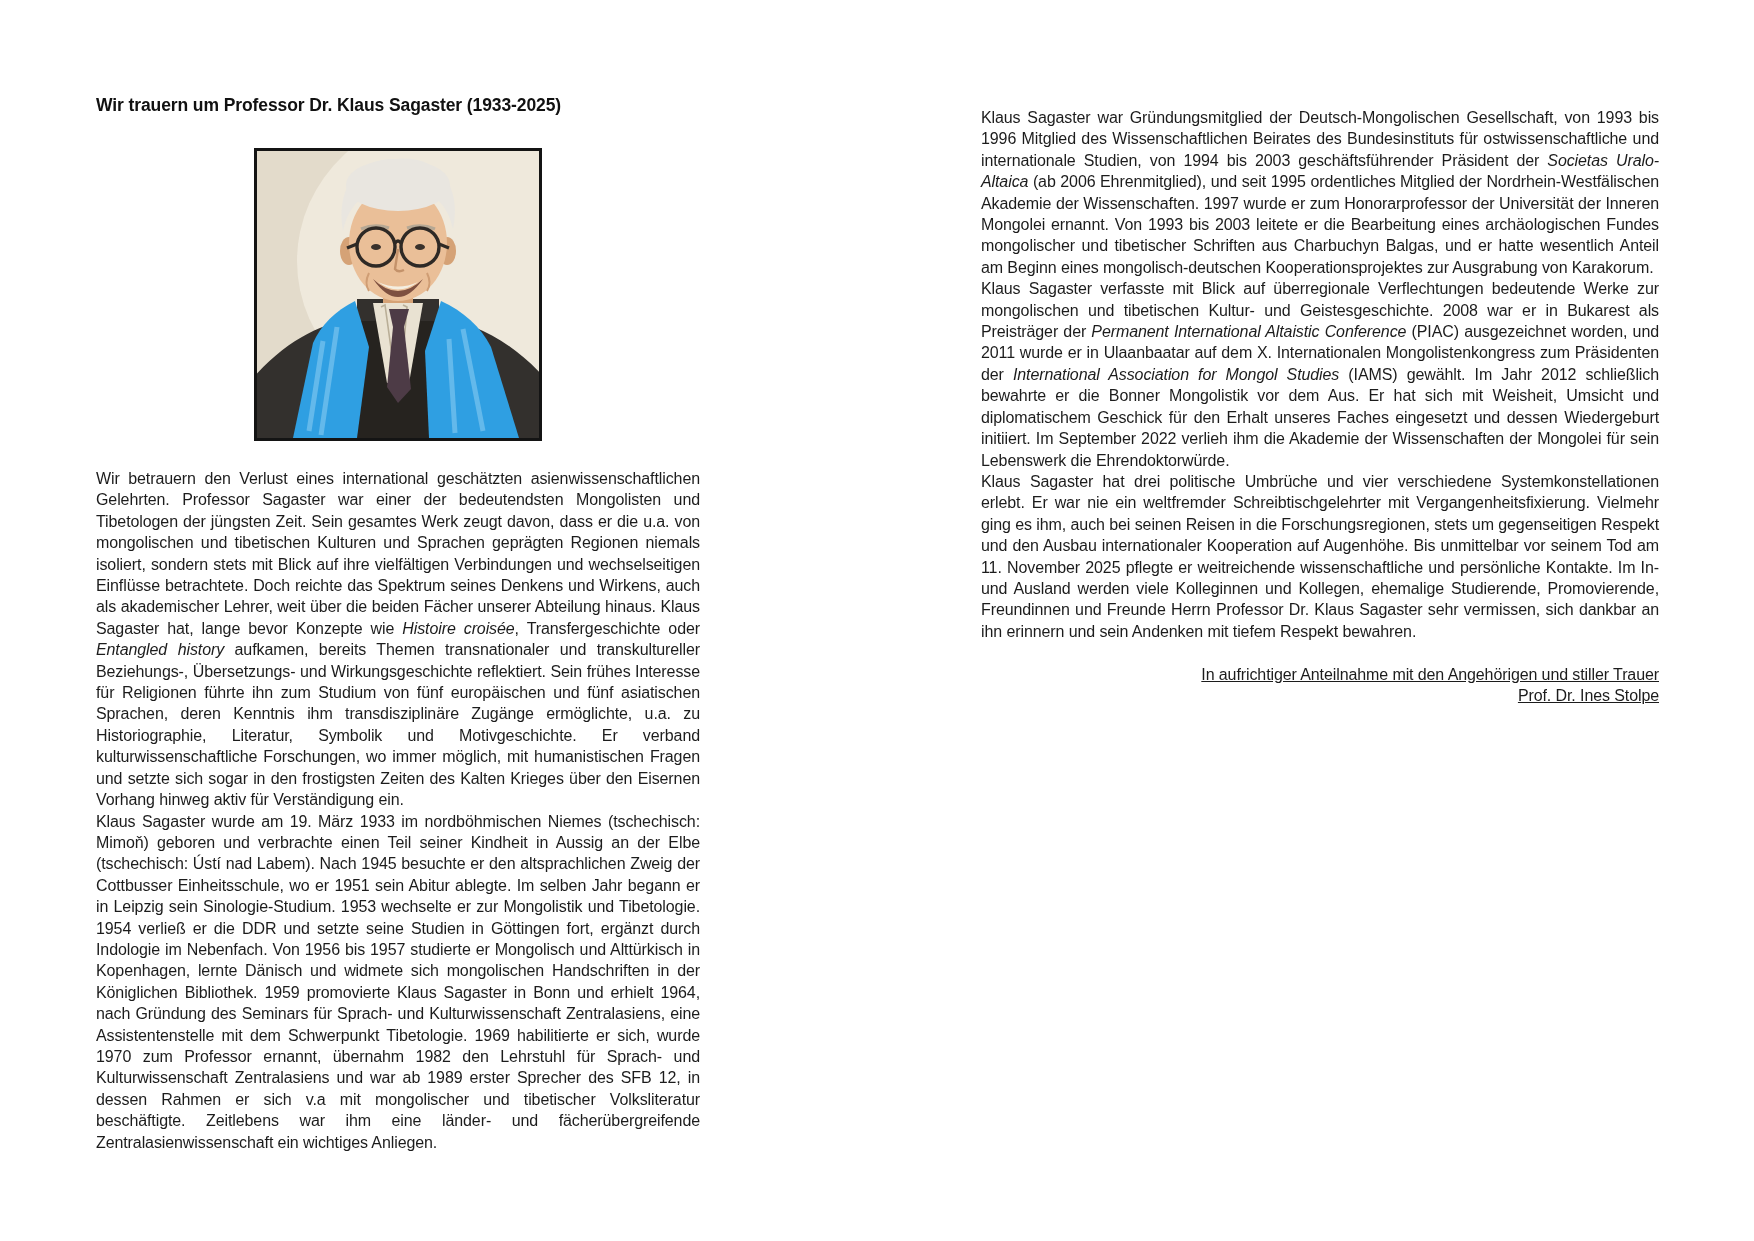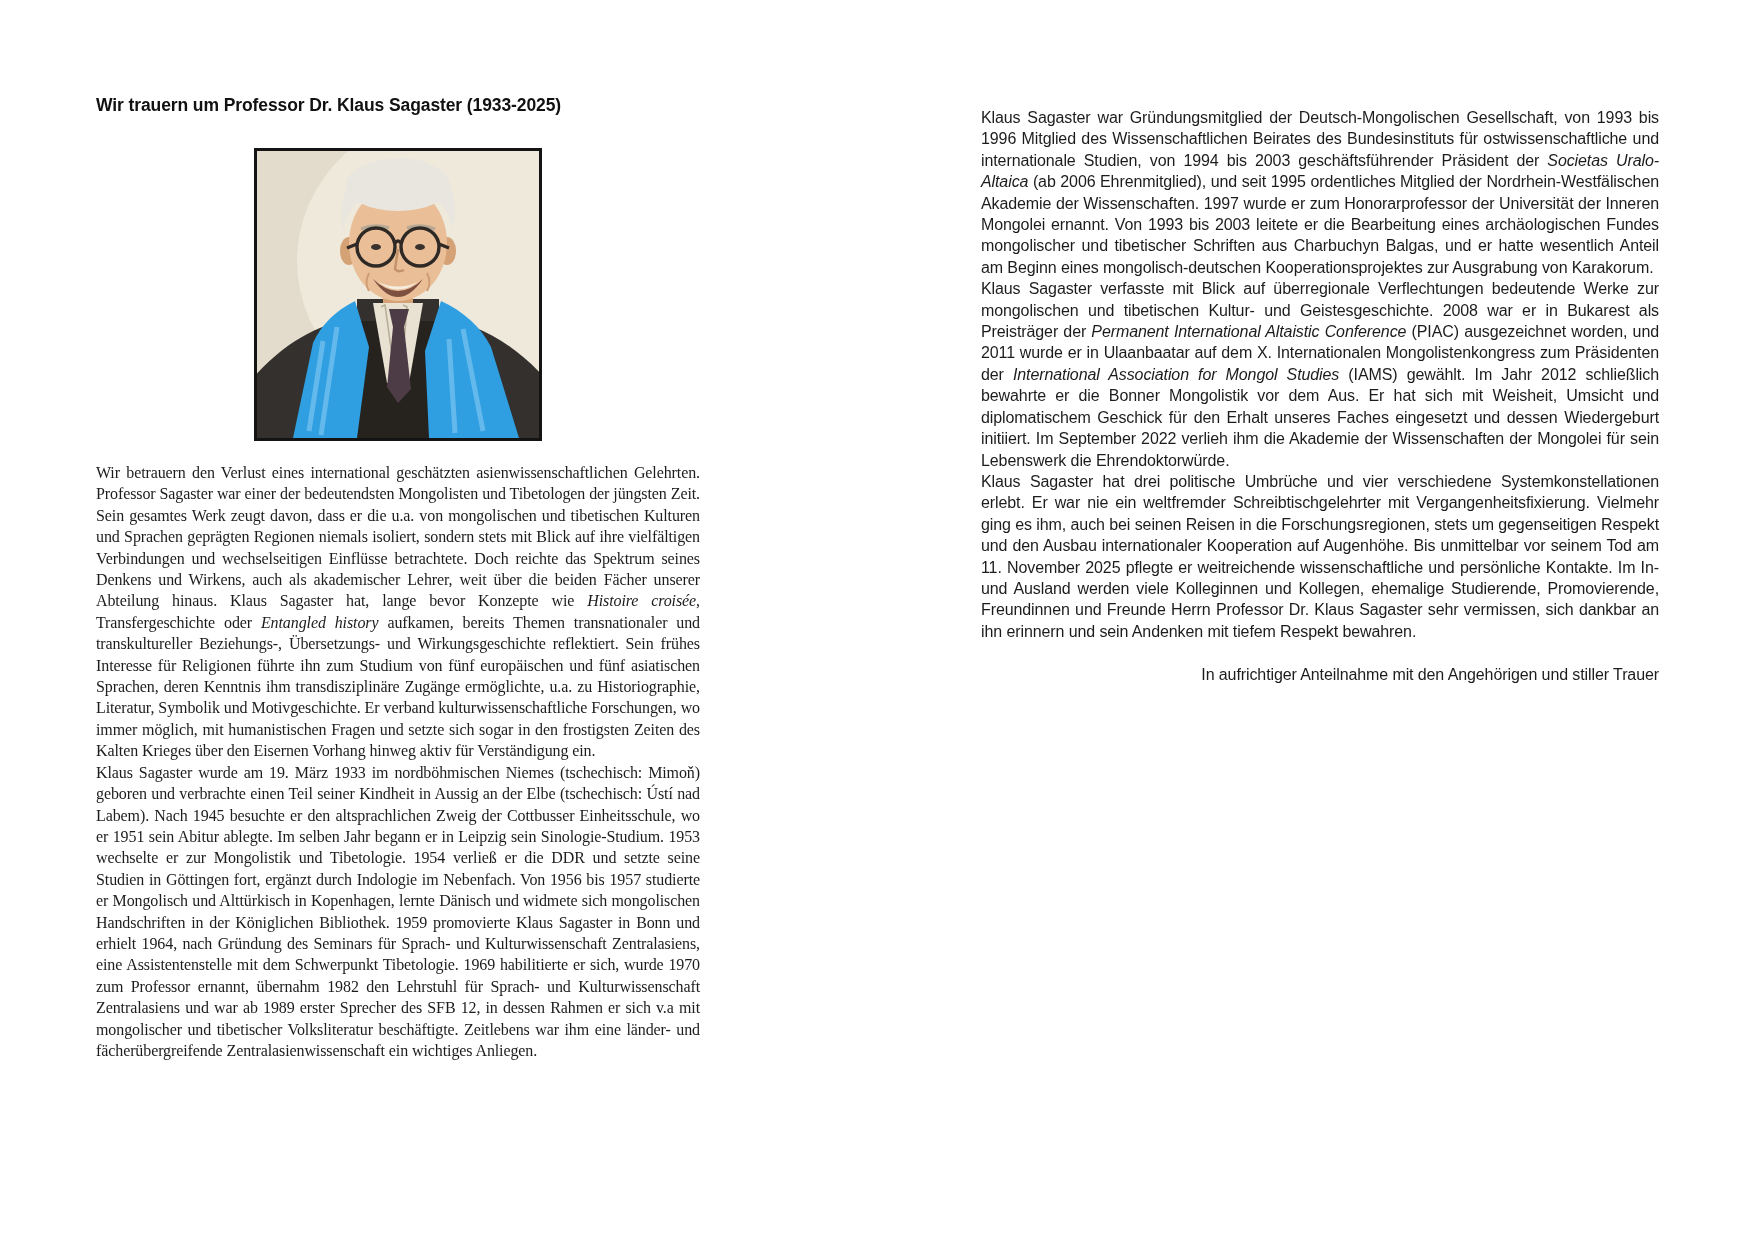--- a/index.html
+++ b/index.html
@@ -37,45 +37,44 @@
   .photo-frame svg { display: block; }
   .photo-caption {
     margin-top: 6px;
     text-align: center;
     font-size: 13.4px;
     line-height: 1.3;
     white-space: pre-line;
     color: #1c1c1c;
   }
   .body-text {
-    margin-top: 21px;
+    margin-top: 27px;
     text-align: justify;
     font-size: 16px;
     line-height: 21.4px;
     letter-spacing: -0.1px;
-    font-family: Liberation Serif, serif;
   }
   .body-text p { margin: 0; }
   .right-page {
     position: absolute;
     left: 981px;
     top: 95px;
     width: 678px;
     text-align: justify;
     font-size: 16px;
     line-height: 21.4px;
     letter-spacing: -0.1px;
     margin-top: 12px;
   }
   .right-page p { margin: 0; }
   .closing {
     margin-top: 21.4px;
     text-align: right;
   }
-  .closing div { line-height: 21.4px; }
+  .closing div { line-height: 21.4px; text-decoration: underline; }
   .it { font-style: italic; }
 </style>
 </head>
 <body>
 
 <div class="left-page">
   <div class="doc-title">Wir trauern um Professor Dr. Klaus Sagaster (1933-2025)</div>
 
   <div class="photo-frame">
     <svg width="282" height="287" viewBox="0 0 282 287" aria-hidden="true">
@@ -128,14 +127,15 @@
     <p><span>Klaus Sagaster wurde am 19. März 1933 im nordböhmischen Niemes (tschechisch: Mimoň) geboren und verbrachte einen Teil seiner Kindheit in Aussig an der Elbe (tschechisch: Ústí nad Labem). Nach 1945 besuchte er den altsprachlichen Zweig der Cottbusser Einheitsschule, wo er 1951 sein Abitur ablegte. Im selben Jahr begann er in Leipzig sein Sinologie-Studium. 1953 wechselte er zur Mongolistik und Tibetologie. 1954 verließ er die DDR und setzte seine Studien in Göttingen fort, ergänzt durch Indologie im Nebenfach. Von 1956 bis 1957 studierte er Mongolisch und Alttürkisch in Kopenhagen, lernte Dänisch und widmete sich mongolischen Handschriften in der Königlichen Bibliothek. 1959 promovierte Klaus Sagaster in Bonn und erhielt 1964, nach Gründung des Seminars für Sprach- und Kulturwissenschaft Zentralasiens, eine Assistentenstelle mit dem Schwerpunkt Tibetologie. 1969 habilitierte er sich, wurde 1970 zum Professor ernannt, übernahm 1982 den Lehrstuhl für Sprach- und Kulturwissenschaft Zentralasiens und war ab 1989 erster Sprecher des SFB 12, in dessen Rahmen er sich v.a mit mongolischer und tibetischer Volksliteratur beschäftigte. Zeitlebens war ihm eine länder- und fächerübergreifende Zentralasienwissenschaft ein wichtiges Anliegen.</span></p>
   </div>
 </div>
 
 <div class="right-page">
   <p><span>Klaus Sagaster war Gründungsmitglied der Deutsch-Mongolischen Gesellschaft, von 1993 bis 1996 Mitglied des Wissenschaftlichen Beirates des Bundesinstituts für ostwissenschaftliche und internationale Studien, von 1994 bis 2003 geschäftsführender Präsident der </span><span class="it">Societas Uralo-Altaica</span><span> (ab 2006 Ehrenmitglied), und seit 1995 ordentliches Mitglied der Nordrhein-Westfälischen Akademie der Wissenschaften. 1997 wurde er zum Honorarprofessor der Universität der Inneren Mongolei ernannt. Von 1993 bis 2003 leitete er die Bearbeitung eines archäologischen Fundes mongolischer und tibetischer Schriften aus Charbuchyn Balgas, und er hatte wesentlich Anteil am Beginn eines mongolisch-deutschen Kooperationsprojektes zur Ausgrabung von Karakorum.</span></p>
   <p><span>Klaus Sagaster verfasste mit Blick auf überregionale Verflechtungen bedeutende Werke zur mongolischen und tibetischen Kultur- und Geistesgeschichte. 2008 war er in Bukarest als Preisträger der </span><span class="it">Permanent International Altaistic Conference</span><span> (PIAC) ausgezeichnet worden, und 2011 wurde er in Ulaanbaatar auf dem X. Internationalen Mongolistenkongress zum Präsidenten der </span><span class="it">International Association for Mongol Studies</span><span> (IAMS) gewählt. Im Jahr 2012 schließlich bewahrte er die Bonner Mongolistik vor dem Aus. Er hat sich mit Weisheit, Umsicht und diplomatischem Geschick für den Erhalt unseres Faches eingesetzt und dessen Wiedergeburt initiiert. Im September 2022 verlieh ihm die Akademie der Wissenschaften der Mongolei für sein Lebenswerk die Ehrendoktorwürde.</span></p>
   <p><span>Klaus Sagaster hat drei politische Umbrüche und vier verschiedene Systemkonstellationen erlebt. Er war nie ein weltfremder Schreibtischgelehrter mit Vergangenheitsfixierung. Vielmehr ging es ihm, auch bei seinen Reisen in die Forschungsregionen, stets um gegenseitigen Respekt und den Ausbau internationaler Kooperation auf Augenhöhe. Bis unmittelbar vor seinem Tod am 11. November 2025 pflegte er weitreichende wissenschaftliche und persönliche Kontakte. Im In- und Ausland werden viele Kolleginnen und Kollegen, ehemalige Studierende, Promovierende, Freundinnen und Freunde Herrn Professor Dr. Klaus Sagaster sehr vermissen, sich dankbar an ihn erinnern und sein Andenken mit tiefem Respekt bewahren.</span></p>
   <div class="closing">
     <div>In aufrichtiger Anteilnahme mit den Angehörigen und stiller Trauer</div>
+    <div>Prof. Dr. Ines Stolpe</div>
   </div>
 </div>
 
 </body></html>

